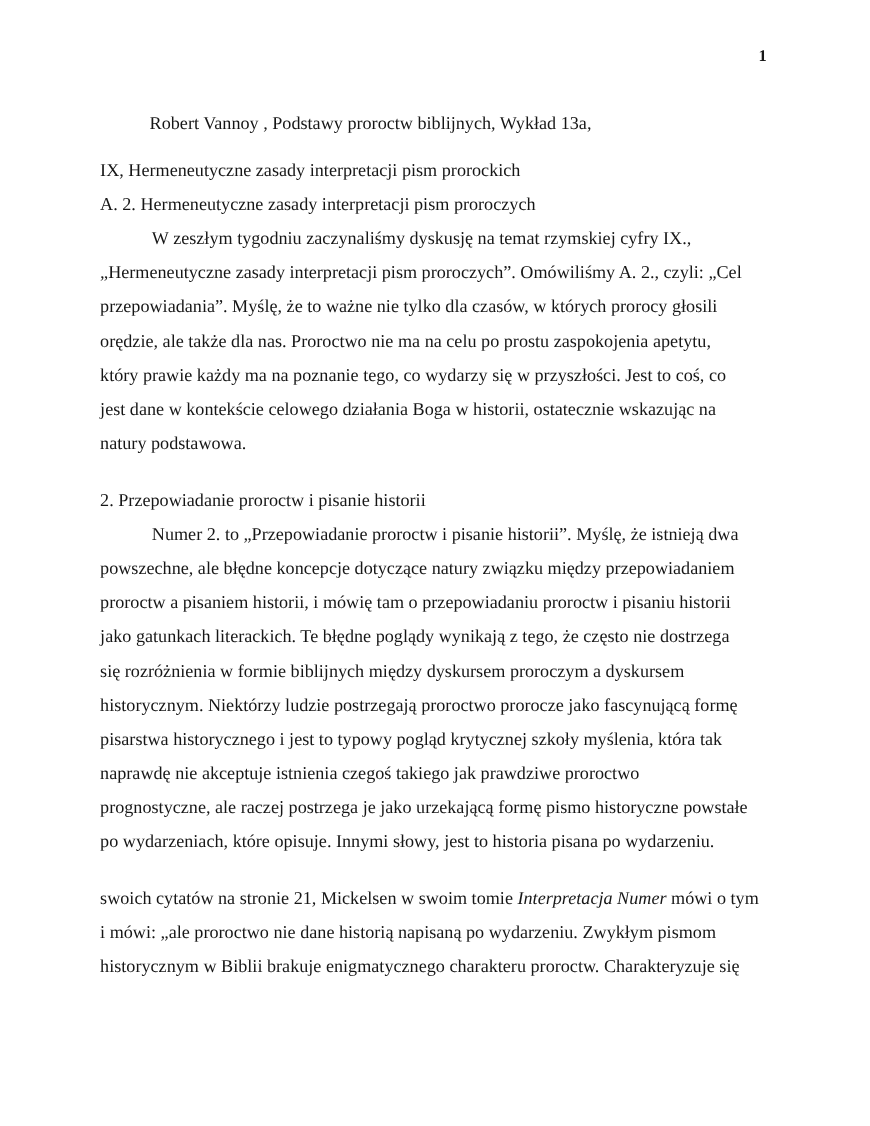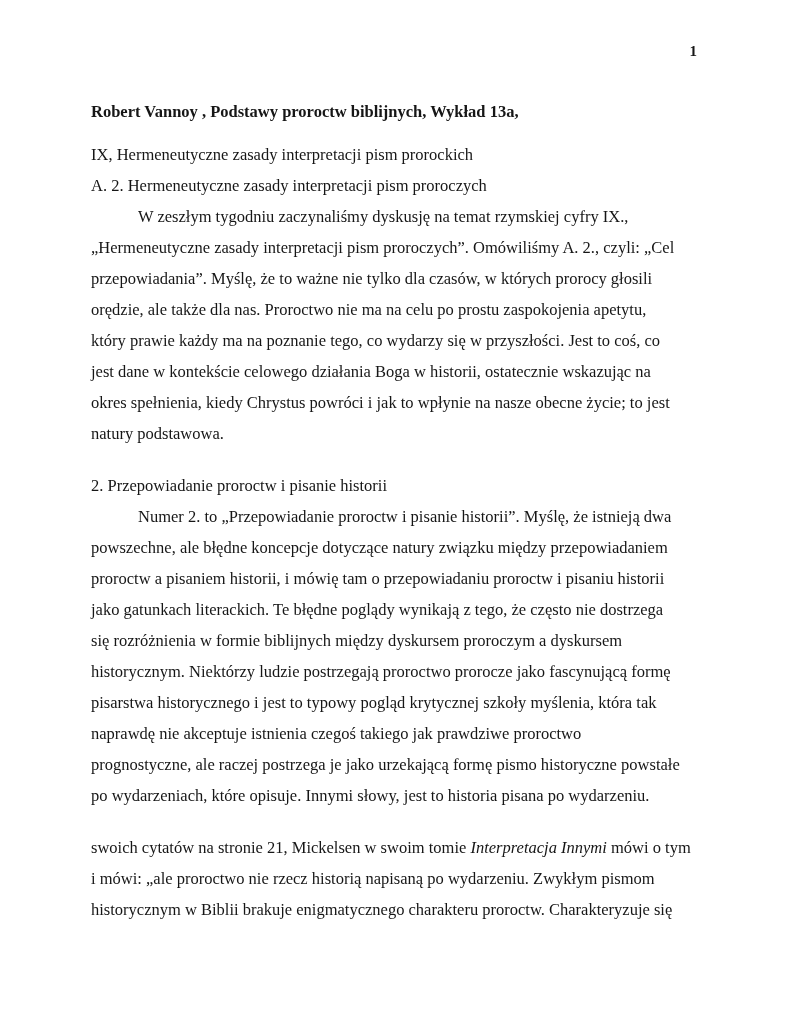--- a/index.html
+++ b/index.html
@@ -34,22 +34,23 @@
       position: absolute;
       left: 91px;
       top: 96px;
       width: 612px;
     }
     .line {
       white-space: pre-wrap;
       min-height: 31px;
     }
     .title {
-      font-weight: bold;
+      font-weight: normal;
       margin-bottom: 12px;
+      margin-left: 45px;
     }
     .indent {
       padding-left: 47px;
     }
     .spacer {
       height: 21px;
     }
     .gap {
       display: inline-block;
       width: 38px;
@@ -73,21 +74,20 @@
     <div class="line">IX, Hermeneutyczne zasady interpretacji pism prorockich</div>
     <div class="line">A. 2. Hermeneutyczne zasady interpretacji pism proroczych</div>
 
     <div>
       <div class="line indent">W zeszłym tygodniu zaczynaliśmy dyskusję na temat rzymskiej cyfry IX.,</div>
       <div class="line">„Hermeneutyczne zasady interpretacji pism proroczych”. Omówiliśmy A. 2., czyli: „Cel</div>
       <div class="line">przepowiadania”. Myślę, że to ważne nie tylko dla czasów, w których prorocy głosili</div>
       <div class="line">orędzie, ale także dla nas. Proroctwo nie ma na celu po prostu zaspokojenia apetytu,</div>
       <div class="line">który prawie każdy ma na poznanie tego, co wydarzy się w przyszłości. Jest to coś, co</div>
       <div class="line">jest dane w kontekście celowego działania Boga w historii, ostatecznie wskazując na</div>
-      <div class="line">okres spełnienia, kiedy Chrystus powróci i jak to wpłynie na nasze obecne życie; to jest</div>
       <div class="line">natury podstawowa.</div>
     </div>
 
     <div class="spacer"></div>
 
     <div class="line">2. Przepowiadanie proroctw i pisanie historii</div>
 
     <div>
       <div class="line indent">Numer 2. to „Przepowiadanie proroctw i pisanie historii”. Myślę, że istnieją dwa</div>
       <div class="line">powszechne, ale błędne koncepcje dotyczące natury związku między przepowiadaniem</div>
@@ -97,19 +97,19 @@
       <div class="line">historycznym. Niektórzy ludzie postrzegają proroctwo prorocze jako fascynującą formę</div>
       <div class="line">pisarstwa historycznego i jest to typowy pogląd krytycznej szkoły myślenia, która tak</div>
       <div class="line">naprawdę nie akceptuje istnienia czegoś takiego jak prawdziwe proroctwo</div>
       <div class="line">prognostyczne, ale raczej postrzega je jako urzekającą formę pismo historyczne powstałe</div>
       <div class="line">po wydarzeniach, które opisuje. Innymi słowy, jest to historia pisana po wydarzeniu.</div>
     </div>
 
     <div class="spacer"></div>
 
     <div>
-      <div class="line"><span>swoich cytatów na stronie 21, Mickelsen w swoim tomie </span><em>Interpretacja Innymi</em><span> mówi o tym</span></div>
-      <div class="line">i mówi: „ale proroctwo nie rzecz historią napisaną po wydarzeniu. Zwykłym pismom</div>
+      <div class="line"><span>swoich cytatów na stronie 21, Mickelsen w swoim tomie </span><em>Interpretacja Numer</em><span> mówi o tym</span></div>
+      <div class="line">i mówi: „ale proroctwo nie dane historią napisaną po wydarzeniu. Zwykłym pismom</div>
       <div class="line">historycznym w Biblii brakuje enigmatycznego charakteru proroctw. Charakteryzuje się</div>
     </div>
 
   </div>
 </div>
 
 </body></html>

